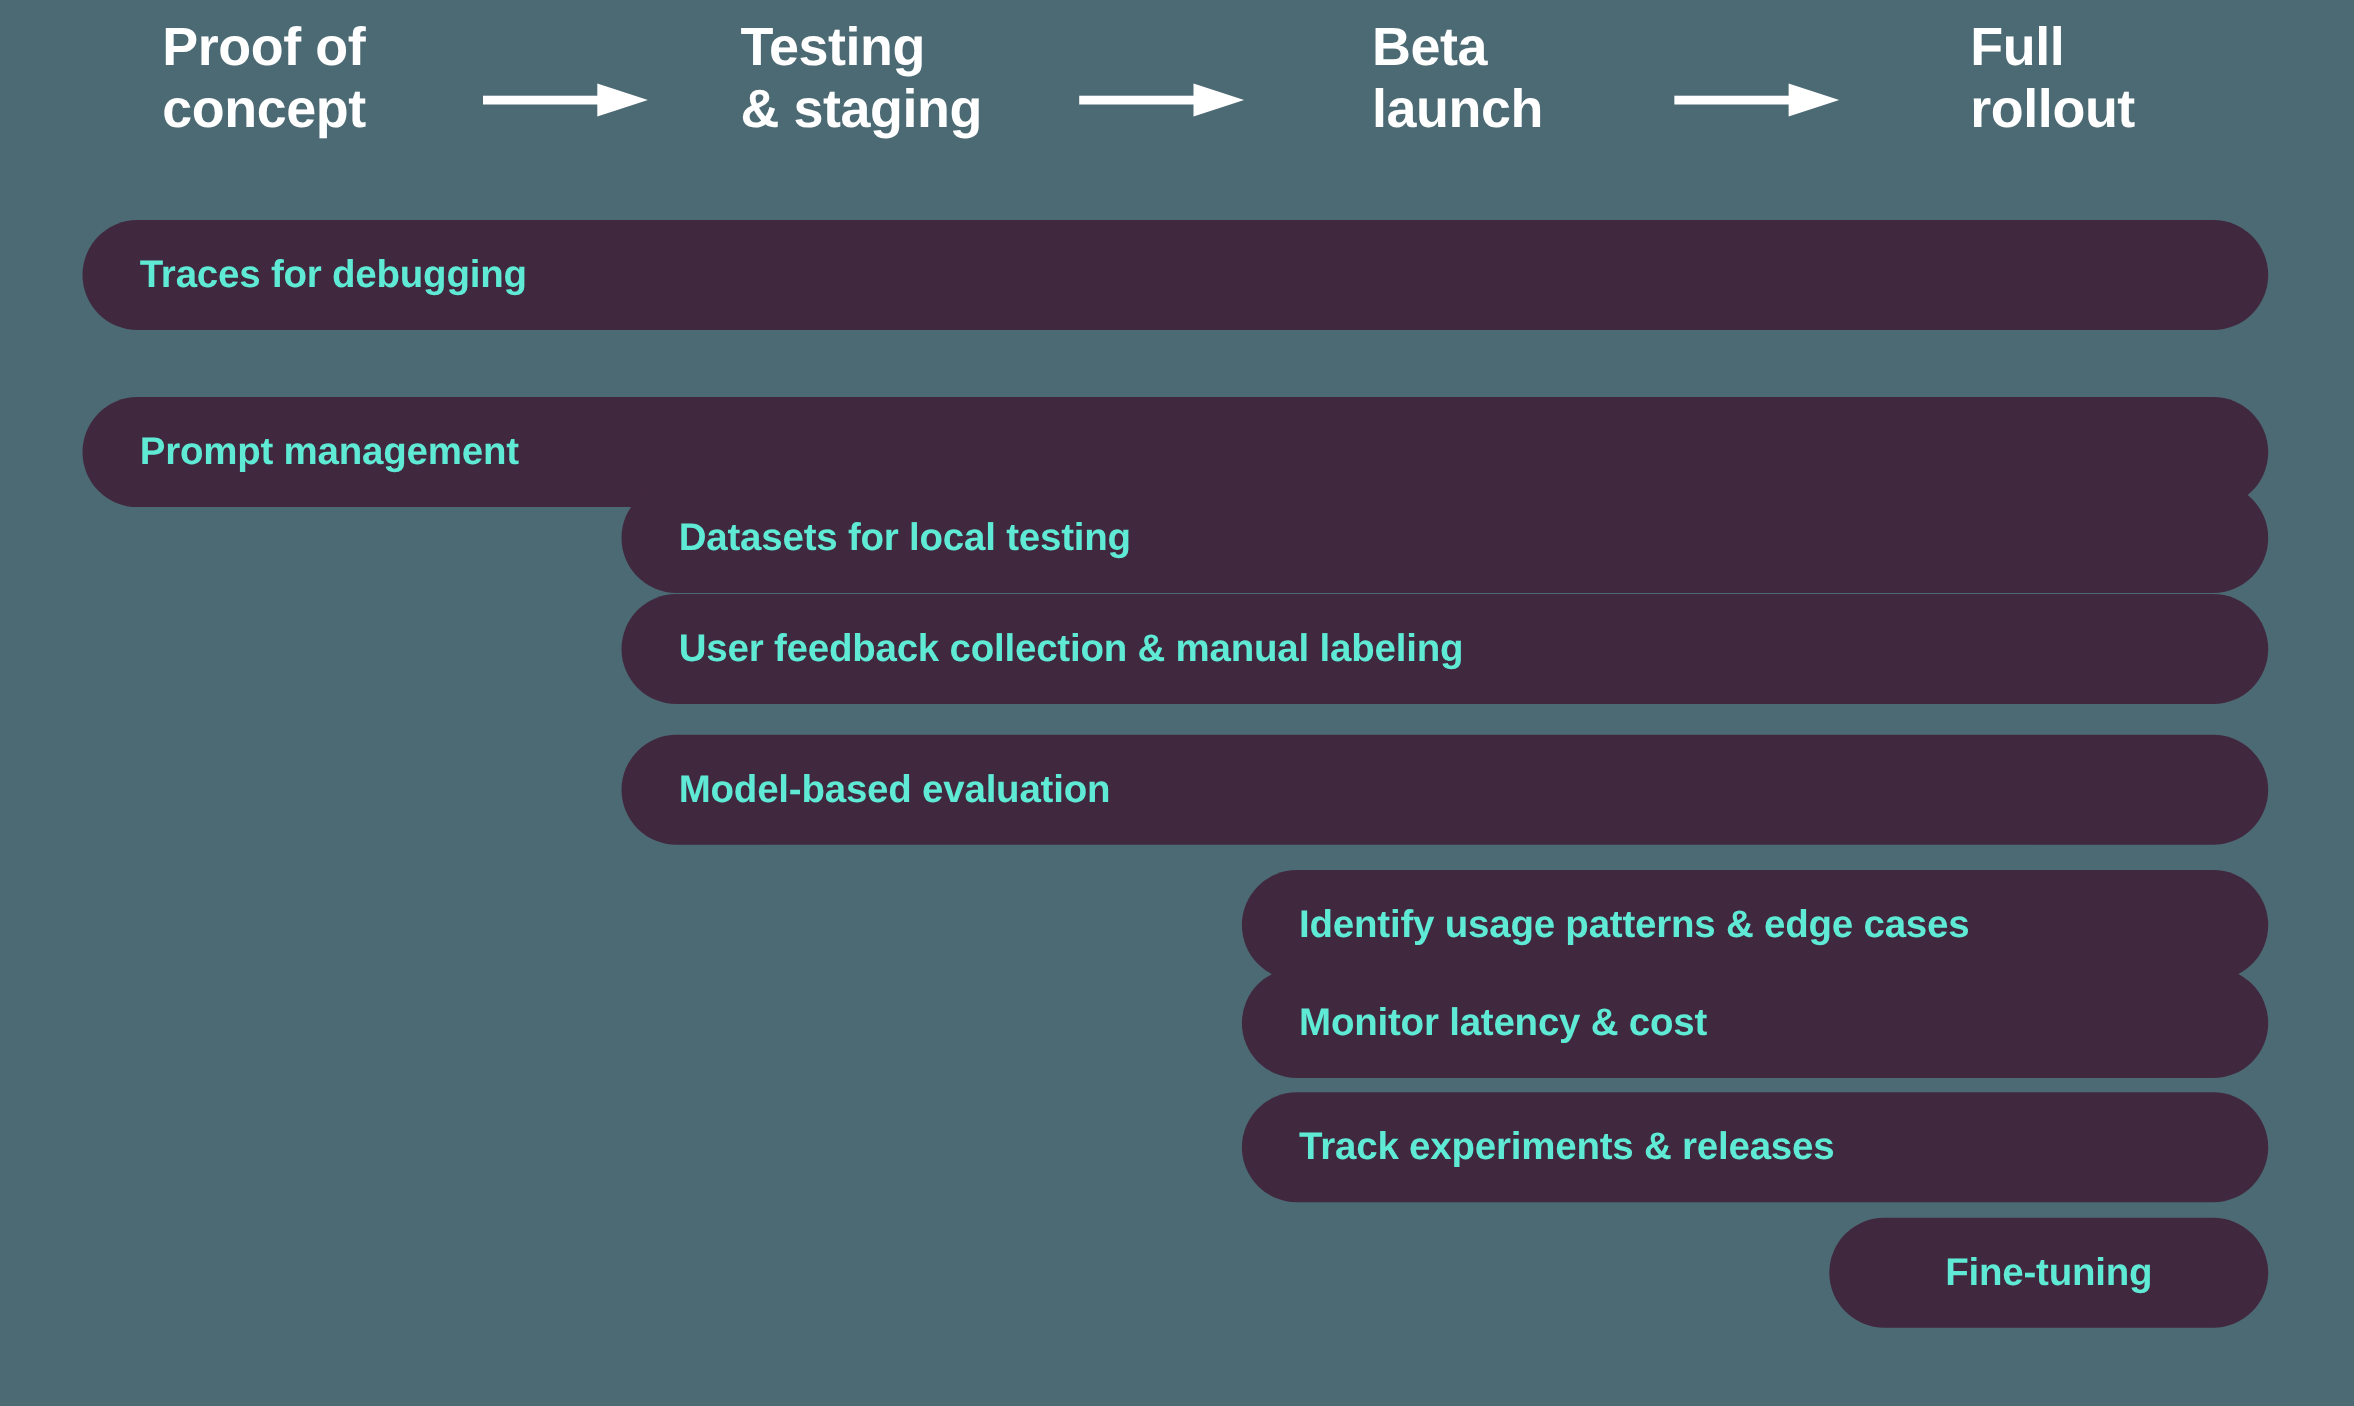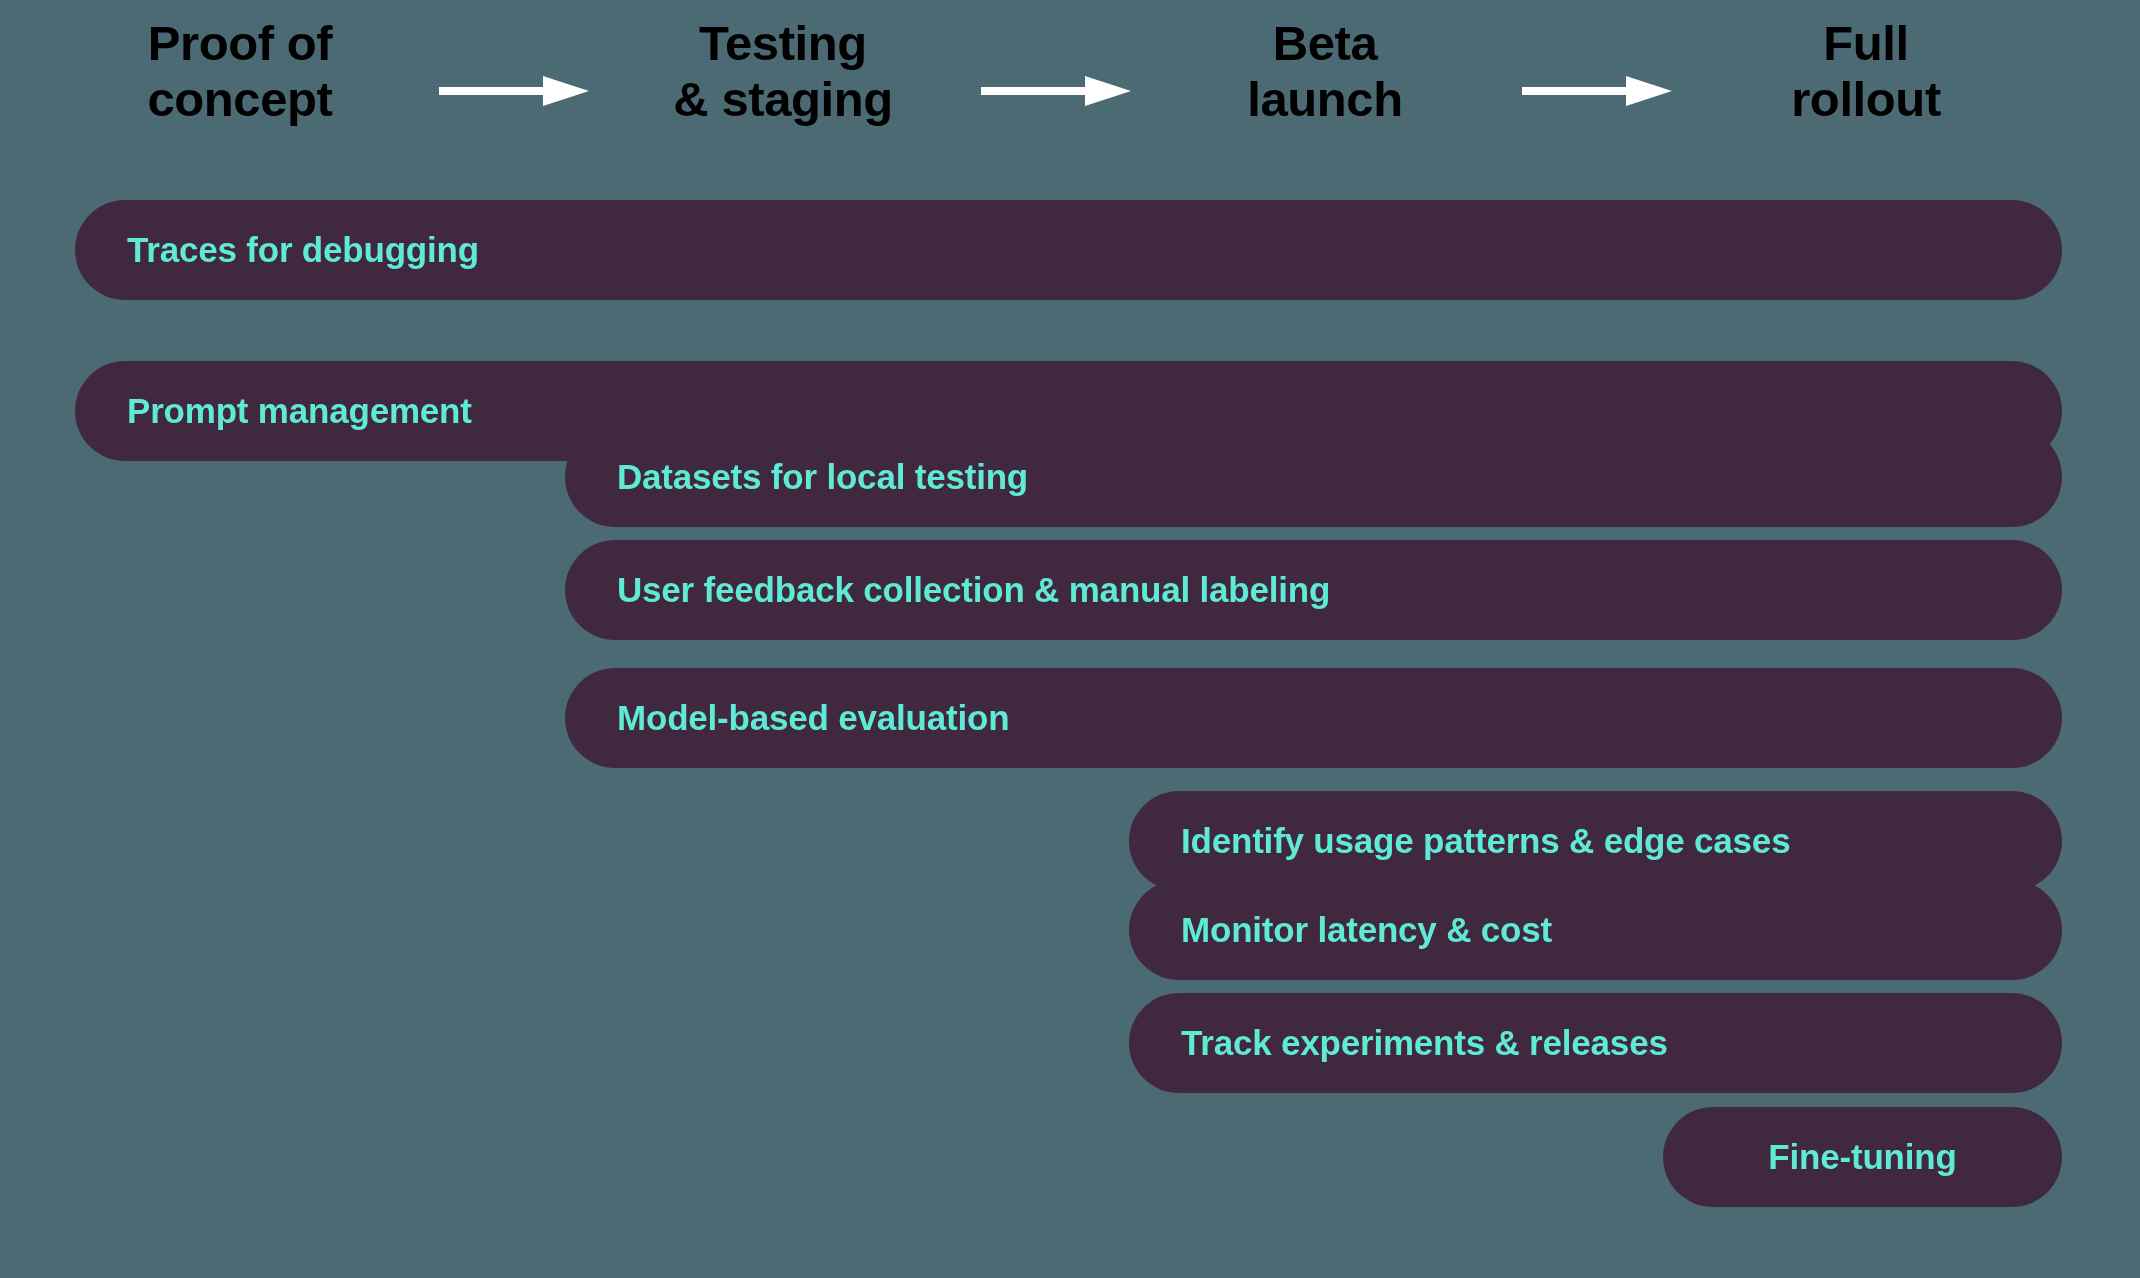--- a/index.html
+++ b/index.html
@@ -25,22 +25,22 @@
   .phase-header {
     position: absolute;
     top: 0;
     left: 0;
     width: 2140px;
     height: 180px;
   }
   .phase-label {
     position: absolute;
     top: 16px;
-    text-align: center;
-    color: #000000;
+    text-align: left;
+    color: #ffffff;
     font-size: 49px;
     font-weight: bold;
     line-height: 1.14;
     letter-spacing: -0.4px;
     white-space: pre-line;
     transform: translateX(-50%);
   }
   .phase-arrow {
     position: absolute;
     top: 74px;
@@ -128,21 +128,21 @@
   <div class="bars">
 
     <div class="bar align-left" style="left:75px; width:1987px; top:200px;">
       <span class="bar-label">Traces for debugging</span>
     </div>
 
     <div class="bar align-left" style="left:75px; width:1987px; top:313px;margin-top:48px;">
       <span class="bar-label">Prompt management</span>
     </div>
 
-    <div class="bar align-left" style="left:565px; width:1497px; top:427px;">
+    <div class="bar align-left" style="left:565px; width:1497px; top:439px;">
       <span class="bar-label">Datasets for local testing</span>
     </div>
 
     <div class="bar align-left" style="left:565px; width:1497px; top:540px;">
       <span class="bar-label">User feedback collection &amp; manual labeling</span>
     </div>
 
     <div class="bar align-left" style="left:565px; width:1497px; top:668px;">
       <span class="bar-label">Model-based evaluation</span>
     </div>

